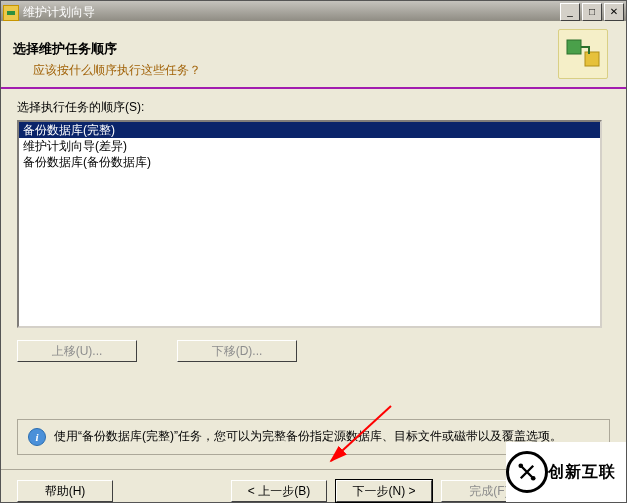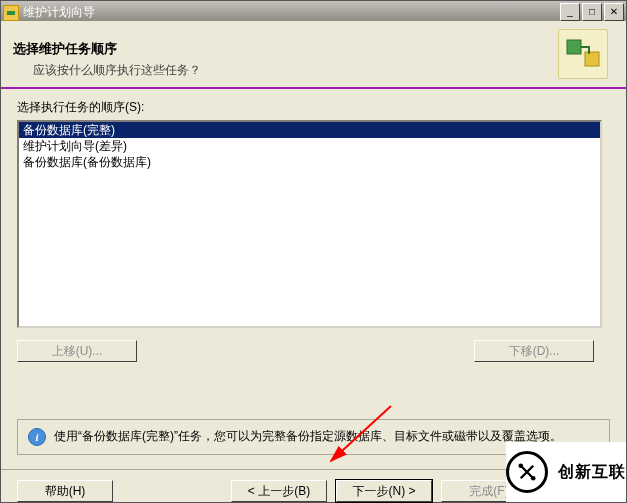--- a/index.html
+++ b/index.html
@@ -6,40 +6,40 @@
   .window{width:627px;height:503px;border:1px solid #555;background:#ece9d8;box-sizing:border-box;display:flex;flex-direction:column;position:relative}
   .titlebar{height:20px;background:linear-gradient(#c5c3bd,#8f8c83);display:flex;align-items:flex-end;padding:0 2px;color:#fff;font-size:12px}
   .titlebar .icon{width:16px;height:16px;margin-right:4px;display:inline-block;background:#edc84a;border:1px solid #c79500;box-sizing:border-box;position:relative}
   .titlebar .icon:before{content:"";position:absolute;left:3px;top:5px;width:8px;height:4px;background:#2f8f3f}
   .title-text{flex:1;color:#fff;font-weight:400}
   .win-controls{display:flex;gap:2px}
   .win-btn{width:18px;height:16px;background:#d4d0c8;border:1px solid #404040;border-top-color:#fff;border-left-color:#fff;display:flex;align-items:center;justify-content:center;font-family:Arial;font-size:10px;line-height:1;color:#000}
   .header-pane{padding:8px 12px;border-bottom:2px solid #a21caf;background:#ece9d8;display:flex;align-items:flex-end;position:relative}
   .header-text{flex:1}
   .header-title{font-weight:700;font-size:13px;color:#000;margin-bottom:4px}
-  .header-sub{margin-left:20px;color:#404040}
+  .header-sub{margin-left:20px;color:#a16207}
   .header-art{width:48px;height:48px;background:#f5efc8;border:1px solid #d9cf84;border-radius:2px;display:flex;align-items:center;justify-content:center;margin-right:6px}
   .header-art svg{width:40px;height:40px}
   .body-area{flex:1;padding:10px 24px 0 16px;display:flex;flex-direction:column}
   .list-label{margin:0 0 4px 0;color:#000}
   .task-list{border:2px inset #d4d0c8;background:#fff;height:208px;overflow:auto;box-sizing:border-box}
   .task-item{padding:1px 4px;line-height:14px}
   .task-item.selected{background:#0a246a;color:#fff}
-  .move-buttons{display:flex;justify-content:space-between;gap:24px;margin:12px 8px 16px 0}
+  .move-buttons{display:flex;justify-content:flex-start;gap:40px;margin:12px 8px 16px 0}
   .w-btn{width:120px;height:22px;background:#ece9d8;border:1px solid #404040;border-top-color:#fff;border-left-color:#fff;font-size:12px;color:#000}
   .w-btn.dis{color:#8d8d8d}
   .w-btn.primary{outline:1px solid #000;outline-offset:0}
   .info-box{margin:20px 16px 0 16px;border:1px solid #aca899;background:#ece9d8;padding:8px 10px;display:flex;align-items:flex-start;gap:8px}
   .info-icon{width:16px;height:16px;border-radius:50%;background:#4a90d9;border:1px solid #2a6db0;color:#fff;font-family:Georgia,serif;font-style:italic;font-weight:700;font-size:11px;display:flex;align-items:center;justify-content:center;flex-shrink:0}
   .info-text{flex:1;line-height:16px}
   .bottom-bar{margin-top:14px;border-top:1px solid #aca899;padding:10px 16px 0 16px;display:flex;align-items:flex-start}
   .bottom-bar .left{flex:1}
   .bottom-bar .right{display:flex;gap:9px}
   .arrow-overlay{position:absolute;left:320px;top:395px;pointer-events:none}
-  .logo-overlay{position:absolute;right:0;bottom:0;width:120px;height:60px;background:#fff;display:flex;align-items:center;justify-content:space-between;font-weight:700;font-size:16px;box-sizing:border-box}
+  .logo-overlay{position:absolute;right:0;bottom:0;width:120px;height:60px;background:#fff;display:flex;align-items:center;justify-content:flex-start;font-weight:700;font-size:16px;box-sizing:border-box}
   .logo-mark{width:36px;height:36px;border:3px solid #000;border-radius:50%;position:relative;display:flex;align-items:center;justify-content:center}
   .logo-text{letter-spacing:1px}
 </style>
 </head>
 <body>
 
 <div class="window">
 
   <div class="titlebar">
     <span class="icon"></span>

